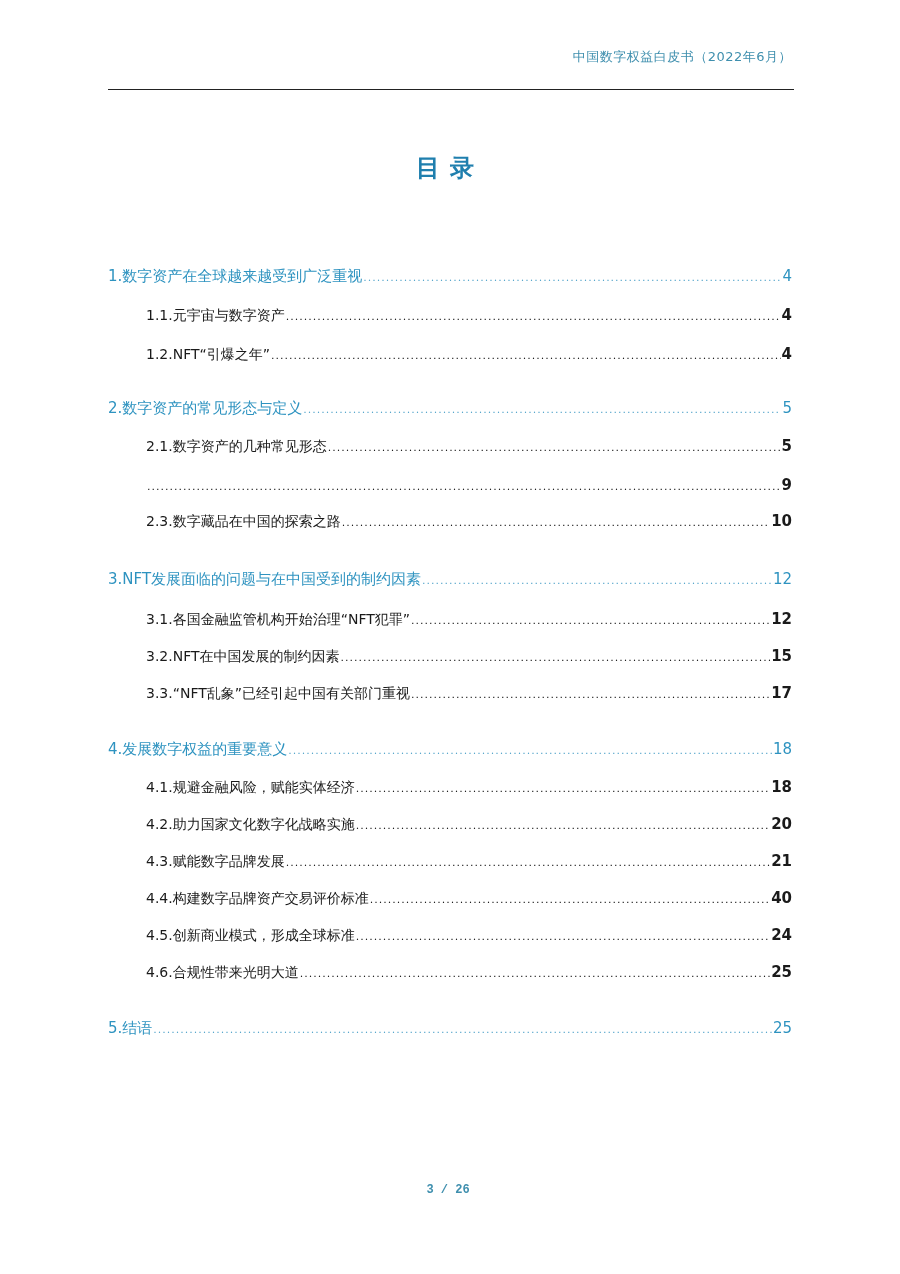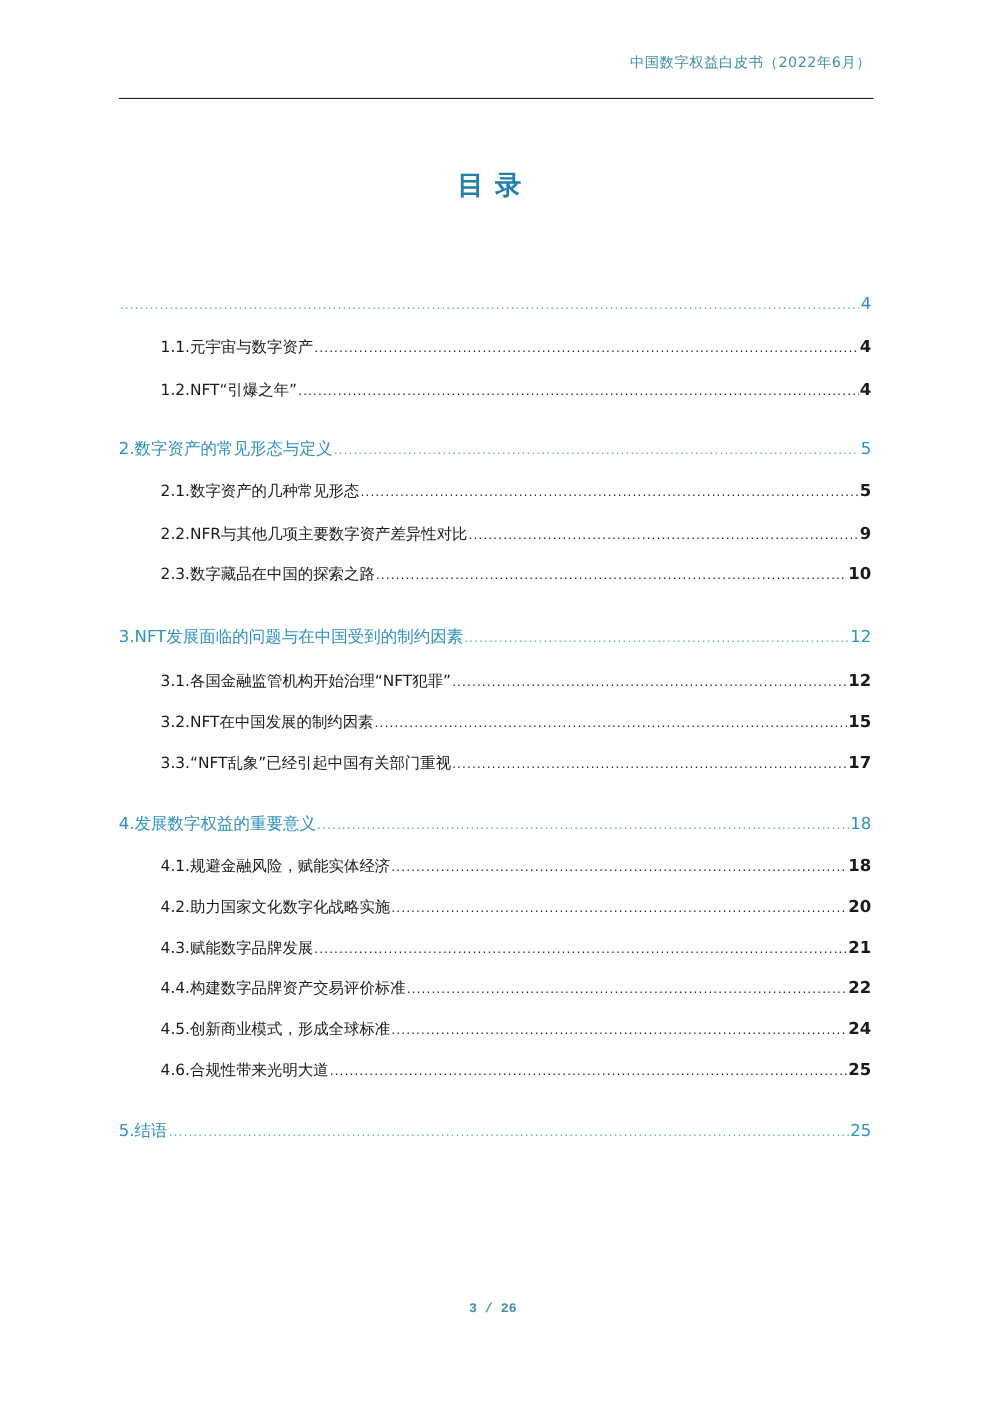--- a/index.html
+++ b/index.html
@@ -27,20 +27,21 @@
 </head>
 <body>
 
 <div class="header">中国数字权益白皮书（2022年6月）</div>
 <div class="header-rule"></div>
 
 <div class="title">目录</div>
 
 <div class="toc">
   <div class="row lvl1" style="top:267px">
+    <span class="label">1.数字资产在全球越来越受到广泛重视</span>
       <span class="dots"></span>
       <span class="page">4</span>
   </div>
   <div class="row lvl2" style="top:306px">
     <span class="label">1.1.元宇宙与数字资产</span>
       <span class="dots"></span>
       <span class="page">4</span>
   </div>
   <div class="row lvl2" style="top:345px">
     <span class="label">1.2.NFT“引爆之年”</span>
@@ -52,21 +53,20 @@
     <span class="label">2.数字资产的常见形态与定义</span>
       <span class="dots"></span>
       <span class="page">5</span>
   </div>
   <div class="row lvl2" style="top:437px">
     <span class="label">2.1.数字资产的几种常见形态</span>
       <span class="dots"></span>
       <span class="page">5</span>
   </div>
   <div class="row lvl2" style="top:476px">
-    <span class="label">2.2.NFR与其他几项主要数字资产差异性对比</span>
       <span class="dots"></span>
       <span class="page">9</span>
   </div>
   <div class="row lvl2" style="top:512px">
     <span class="label">2.3.数字藏品在中国的探索之路</span>
       <span class="dots"></span>
       <span class="page">10</span>
   </div>
 
   <div class="row lvl1" style="top:570px">
@@ -106,21 +106,21 @@
       <span class="page">20</span>
   </div>
   <div class="row lvl2" style="top:852px">
     <span class="label">4.3.赋能数字品牌发展</span>
       <span class="dots"></span>
       <span class="page">21</span>
   </div>
   <div class="row lvl2" style="top:889px">
     <span class="label">4.4.构建数字品牌资产交易评价标准</span>
       <span class="dots"></span>
-      <span class="page">22</span>
+      <span class="page">40</span>
   </div>
   <div class="row lvl2" style="top:926px">
     <span class="label">4.5.创新商业模式，形成全球标准</span>
       <span class="dots"></span>
       <span class="page">24</span>
   </div>
   <div class="row lvl2" style="top:963px">
     <span class="label">4.6.合规性带来光明大道</span>
       <span class="dots"></span>
       <span class="page">25</span>

